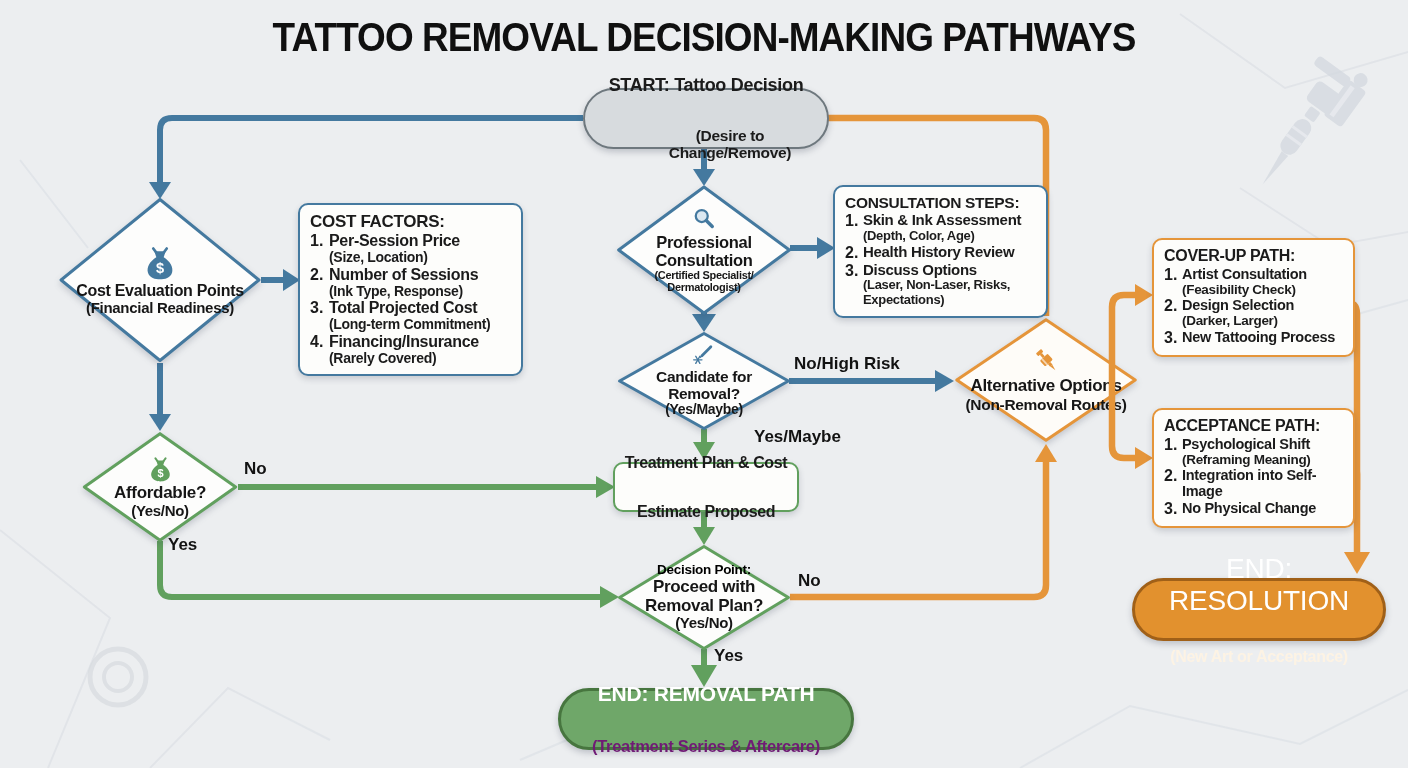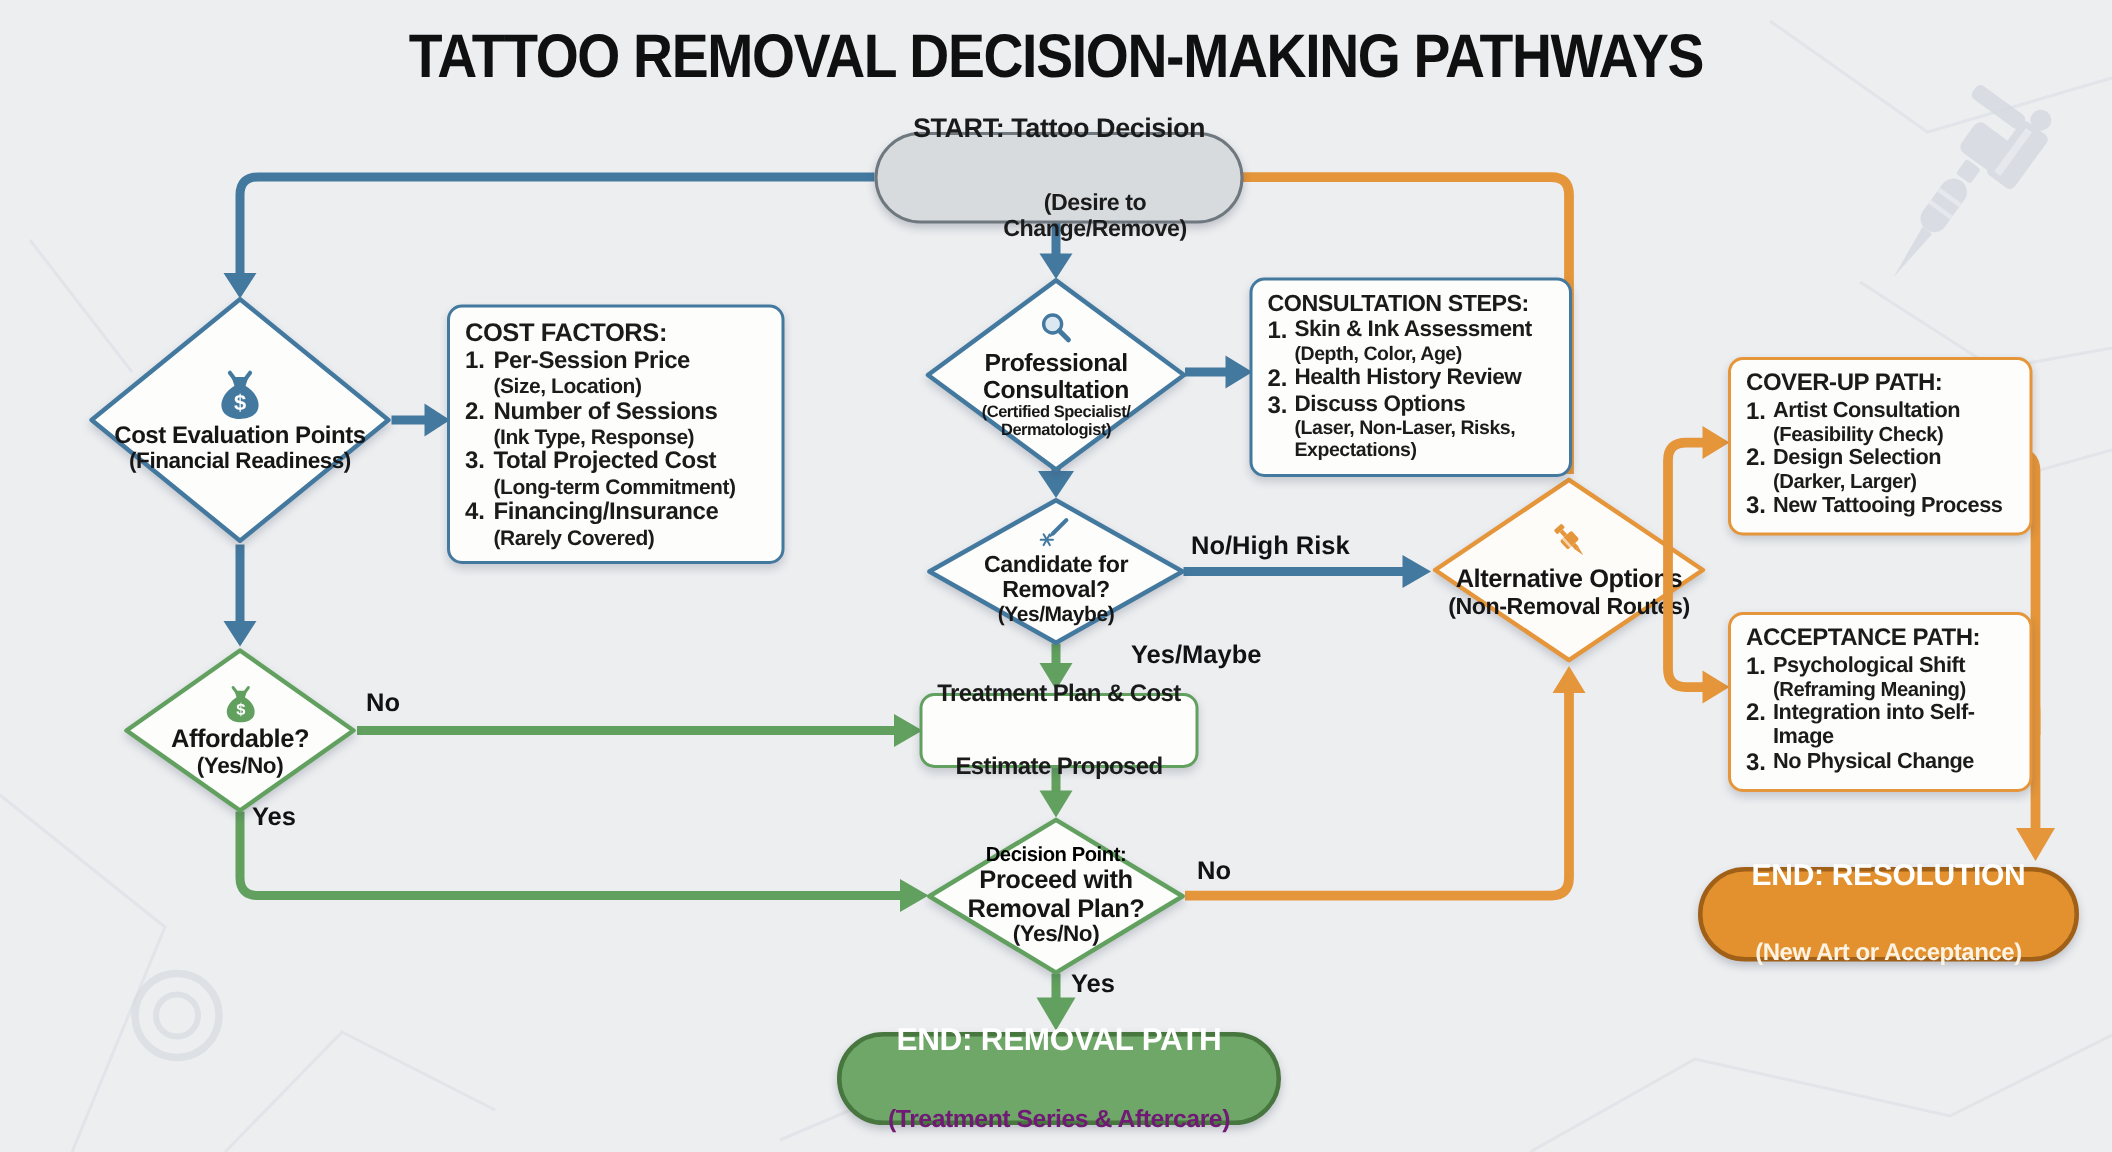--- a/index.html
+++ b/index.html
@@ -29,21 +29,21 @@
   }
   #start{
     background:var(--start-fill);border:2.5px solid var(--start-border);
   }
   #start .l1{font-weight:bold;font-size:18px;letter-spacing:-.3px;}
   #start .l2{font-weight:bold;font-size:15.5px;letter-spacing:-.3px;margin-left:48px;}
   #end-removal{background:var(--end-removal-fill);border:3px solid var(--end-removal-border);color:#fff;}
   #end-removal .l1{font-weight:bold;font-size:21px;letter-spacing:-.2px;}
   #end-removal .l2{font-weight:bold;font-size:16.5px;color:#701a75;letter-spacing:-.3px;}
   #end-resolution{background:var(--end-resolution-fill);border:3px solid var(--end-resolution-border);color:#fff;}
-  #end-resolution .l1{font-weight:bold;font-size:20px;letter-spacing:-.2px;}
+  #end-resolution .l1{font-weight:normal;font-size:28px;letter-spacing:-.2px;}
   #end-resolution .l2{font-weight:bold;font-size:16px;color:#fdf3e4;letter-spacing:-.3px;}
   
   .diamond{display:flex;align-items:center;justify-content:center;}
   .diamond>svg.shape{position:absolute;inset:0;width:100%;height:100%;overflow:visible;
     filter:drop-shadow(0 3px 3px rgba(50,60,80,.22));}
   .diamond .content{position:relative;text-align:center;line-height:1.1;display:flex;flex-direction:column;align-items:center;}
   .diamond .main{font-weight:bold;white-space:nowrap;letter-spacing:-.3px;}
   .diamond .sub{font-weight:bold;white-space:nowrap;letter-spacing:-.3px;}
   .shape-blue polygon{fill:#fdfdfc;stroke:var(--blue);}
   .shape-green polygon{fill:#fdfdfc;stroke:var(--green);}

